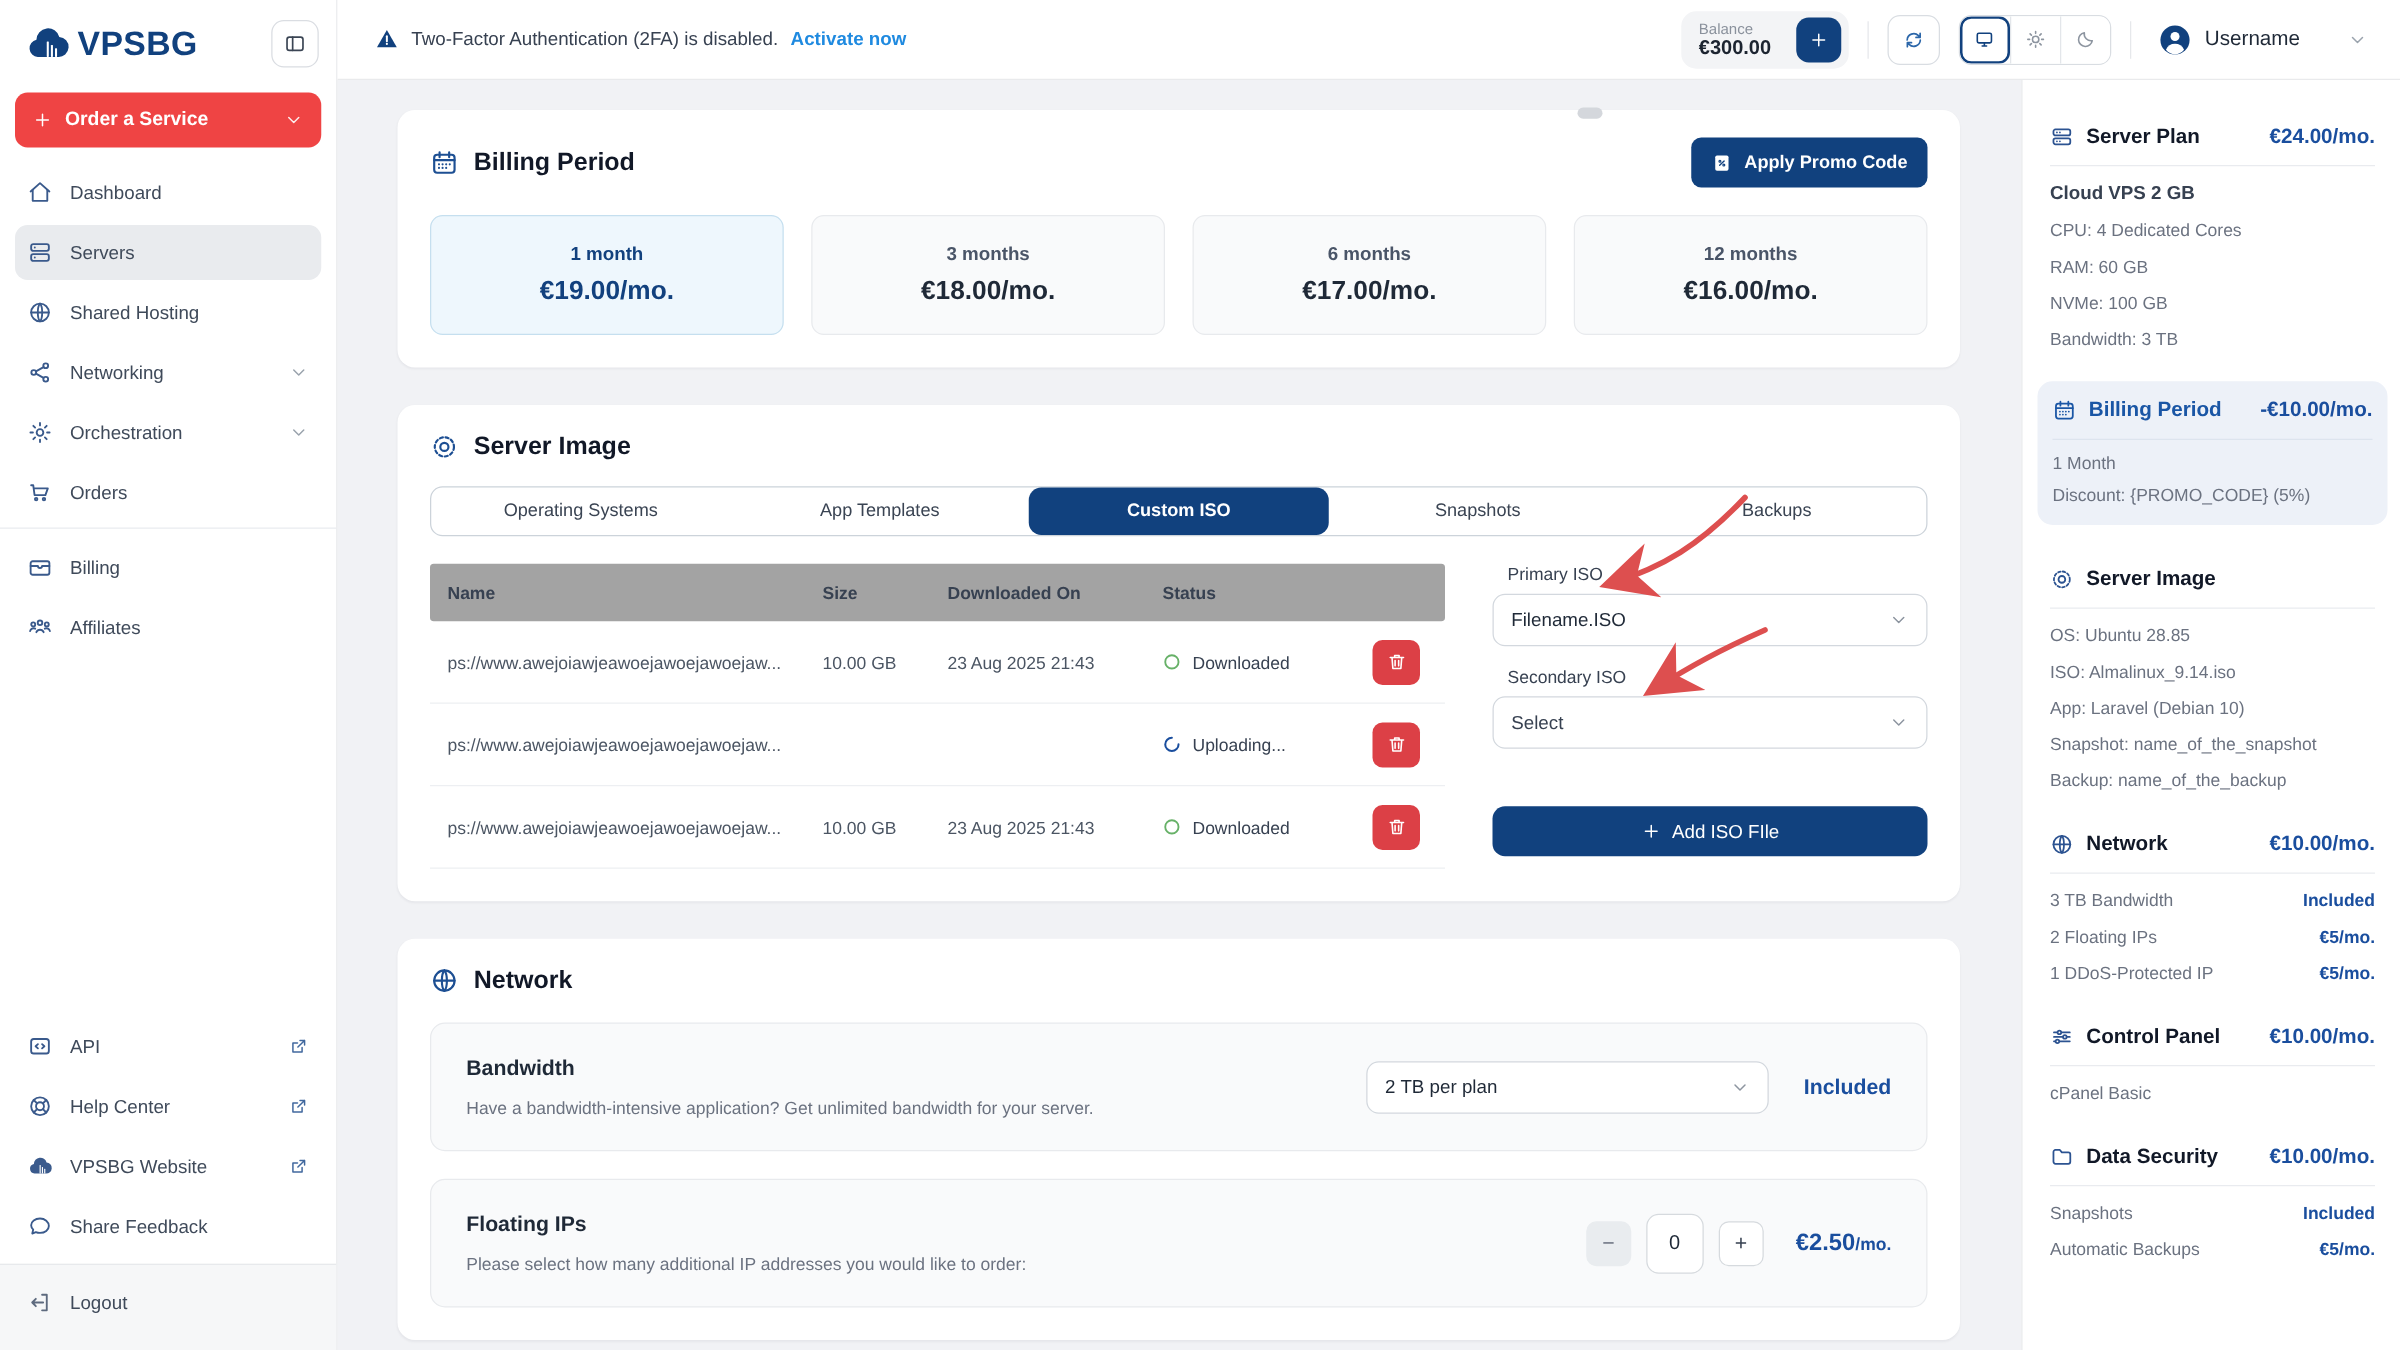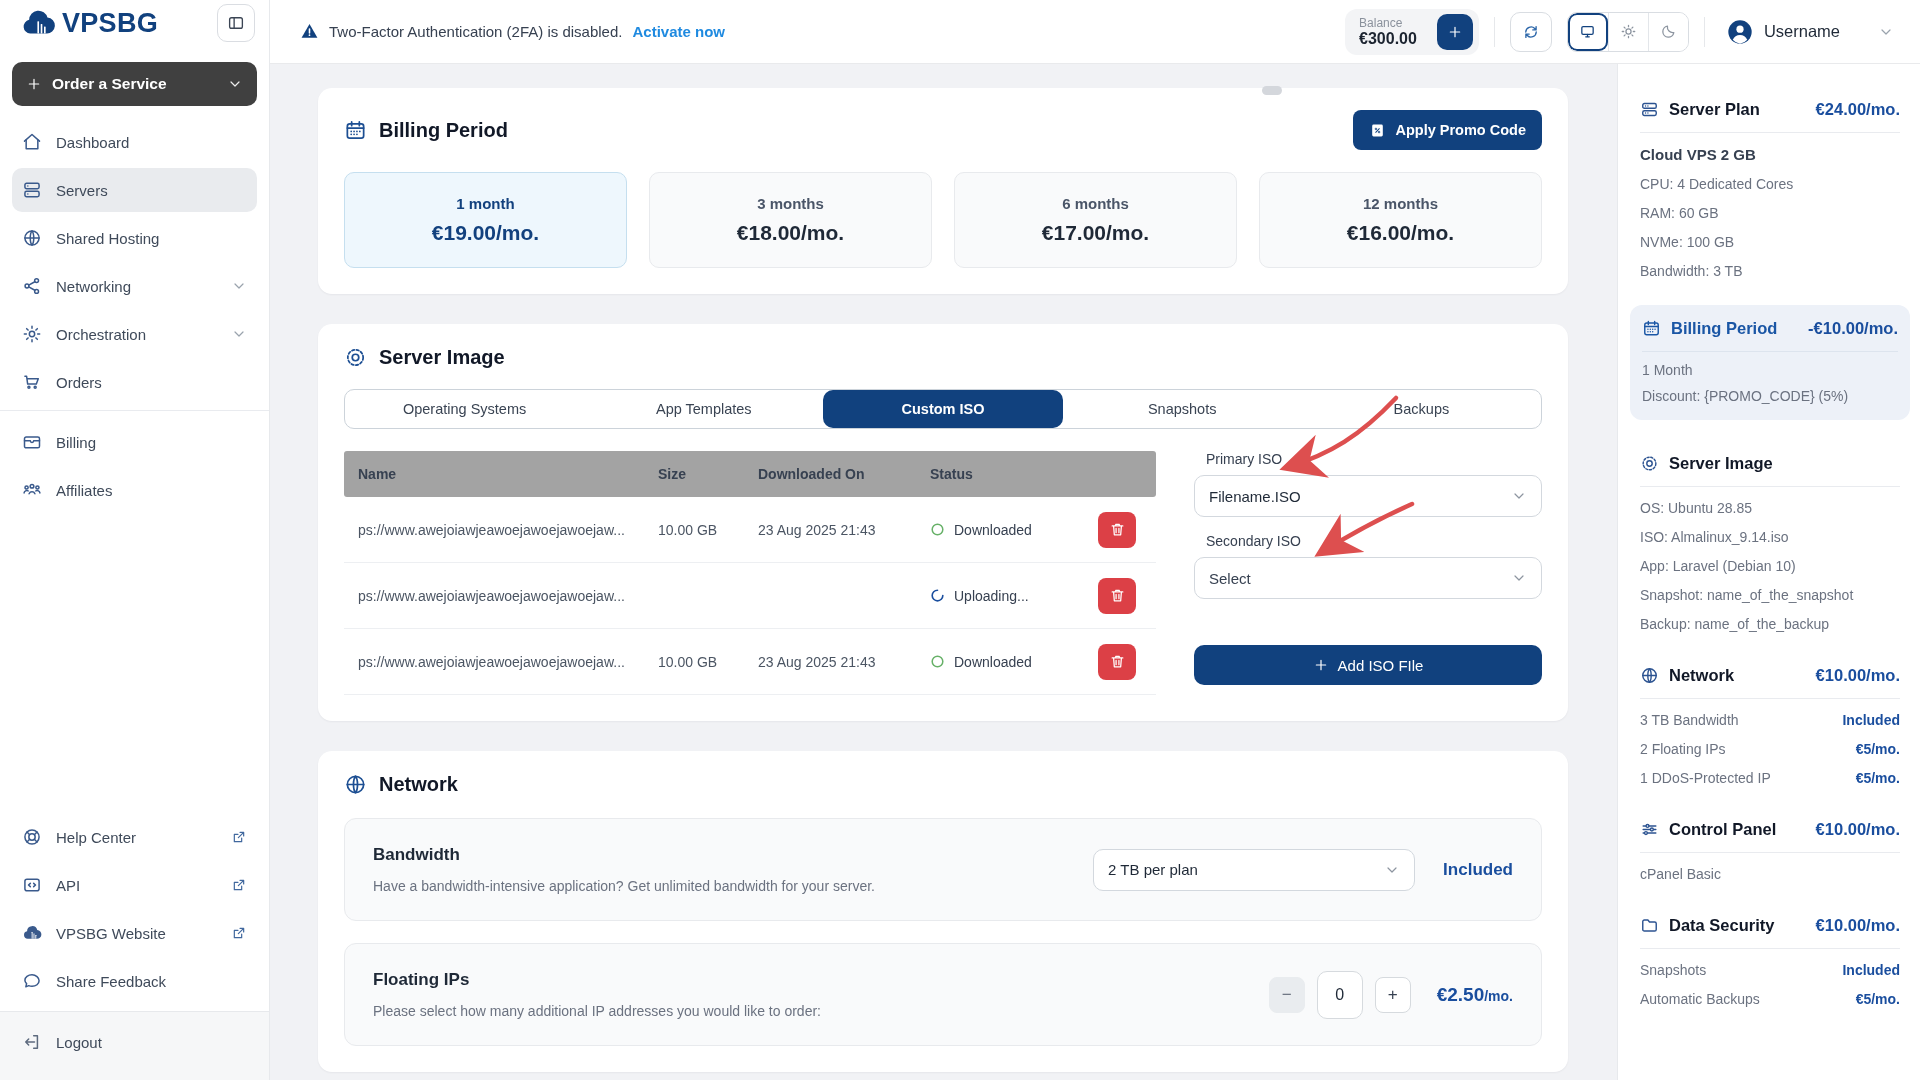--- a/index.html
+++ b/index.html
@@ -5,28 +5,28 @@
   * { margin:0; padding:0; box-sizing:border-box; }
   html,body { width:1920px; height:1080px; overflow:hidden; font-family:"Liberation Sans","DejaVu Sans",sans-serif; background:#f1f2f5; }
   .app { display:grid; width:1920px; height:1080px;
          grid-template-columns:270px 1347px 303px; grid-template-rows:64px 1fr;
          grid-template-areas:"side top top" "side main sum"; }
   .icon { display:inline-flex; width:20px; height:20px; flex:none; }
   .icon svg { width:100%; height:100%; }
   .icon.sm { width:16px; height:16px; }
 
   
-  .sidebar { grid-area:side; background:#fff; border-right:1px solid #e7e9ec; display:flex; flex-direction:column; }
+  .sidebar { grid-area:side; background:#fff; border-right:1px solid #e7e9ec; display:flex; flex-direction:column; padding-top:12px; }
   .logo-row { display:flex; align-items:center; justify-content:space-between; padding:4px 14px 4px 20px; }
   .logo { display:flex; align-items:center; gap:6px; cursor:pointer; }
   .logo .icon { width:36px; height:36px; color:#11417e; }
   .logo-text { font-size:27px; font-weight:800; color:#11417e; letter-spacing:.3px; }
   .collapse-btn { width:38px; height:38px; border:1px solid #dadde2; border-radius:10px; background:#fff; display:flex; align-items:center; justify-content:center; color:#3b4554; cursor:pointer; }
   .collapse-btn .icon { width:18px; height:18px; }
-  .order-btn { margin:16px 12px 10px; height:44px; background:#404040; color:#fff; border:none; border-radius:10px; display:flex; align-items:center; gap:10px; padding:0 14px; font-size:15.5px; font-weight:700; font-family:inherit; cursor:pointer; }
+  .order-btn { margin:16px 12px 10px; height:44px; background:#ef4444; color:#fff; border:none; border-radius:10px; display:flex; align-items:center; gap:10px; padding:0 14px; font-size:15.5px; font-weight:700; font-family:inherit; cursor:pointer; }
   .order-btn .chev { margin-left:auto; opacity:.9; }
   .nav { display:flex; flex-direction:column; padding:2px 0; }
   .nav-item { position:relative; display:flex; align-items:center; gap:14px; height:44px; margin:2px 12px; padding:0 10px; border-radius:10px; cursor:pointer; }
   .nav-item .icon { color:#3a5a8c; }
   .nav-label { font-size:15px; font-weight:500; color:#3f4a5a; }
   .nav-item.active { background:#e9ebee; }
   .nav-item .chev { margin-left:auto; color:#9aa3ad; width:16px; height:16px; }
   .nav-item .dot { margin-left:auto; width:7px; height:7px; border-radius:50%; background:#e3464d; }
   .nav-item.group-end::after { content:""; position:absolute; left:-12px; right:-12px; bottom:-7px; height:1px; background:#e9ebef; }
   .nav-item.group-end { margin-bottom:14px; }
@@ -278,40 +278,40 @@
           <span class="nav-label">Affiliates</span>
 
         </div>
       </nav>
 
     <nav class="nav footer-nav">
 
     <div class="nav-item">
           <span class="icon">
             <svg viewBox="0 0 24 24" fill="none" stroke="currentColor" stroke-width="1.8" stroke-linecap="round" stroke-linejoin="round">
+              <rect x="3.5" y="5" width="17" height="14" rx="2.5"></rect>
+              <path d="m10 10-2.2 2L10 14M14 10l2.2 2L14 14"></path>
+            </svg>
+          </span>
+          <span class="nav-label">API</span>
+          <span class="icon ext">
+            <svg viewBox="0 0 24 24" fill="none" stroke="currentColor" stroke-width="1.8" stroke-linecap="round" stroke-linejoin="round">
+              <path d="M13.5 5H19v5.5M19 5l-8 8M16 13.5V19H5V8h5.5"></path>
+            </svg>
+          </span>
+        </div>
+        <div class="nav-item">
+          <span class="icon">
+            <svg viewBox="0 0 24 24" fill="none" stroke="currentColor" stroke-width="1.8" stroke-linecap="round" stroke-linejoin="round">
               <circle cx="12" cy="12" r="8.5"></circle>
               <circle cx="12" cy="12" r="3.8"></circle>
               <path d="M6 6l3.2 3.2M18 6l-3.2 3.2M6 18l3.2-3.2M18 18l-3.2-3.2"></path>
             </svg>
           </span>
           <span class="nav-label">Help Center</span>
-          <span class="icon ext">
-            <svg viewBox="0 0 24 24" fill="none" stroke="currentColor" stroke-width="1.8" stroke-linecap="round" stroke-linejoin="round">
-              <path d="M13.5 5H19v5.5M19 5l-8 8M16 13.5V19H5V8h5.5"></path>
-            </svg>
-          </span>
-        </div>
-        <div class="nav-item">
-          <span class="icon">
-            <svg viewBox="0 0 24 24" fill="none" stroke="currentColor" stroke-width="1.8" stroke-linecap="round" stroke-linejoin="round">
-              <rect x="3.5" y="5" width="17" height="14" rx="2.5"></rect>
-              <path d="m10 10-2.2 2L10 14M14 10l2.2 2L14 14"></path>
-            </svg>
-          </span>
-          <span class="nav-label">API</span>
           <span class="icon ext">
             <svg viewBox="0 0 24 24" fill="none" stroke="currentColor" stroke-width="1.8" stroke-linecap="round" stroke-linejoin="round">
               <path d="M13.5 5H19v5.5M19 5l-8 8M16 13.5V19H5V8h5.5"></path>
             </svg>
           </span>
         </div>
         <div class="nav-item">
           <span class="icon">
             <svg viewBox="0 0 24 24">
               <path fill="currentColor" d="M6.8 19a4.6 4.6 0 0 1-.7-9.1A6.2 6.2 0 0 1 18.3 8.4 4.3 4.3 0 0 1 17.6 19z"></path>

